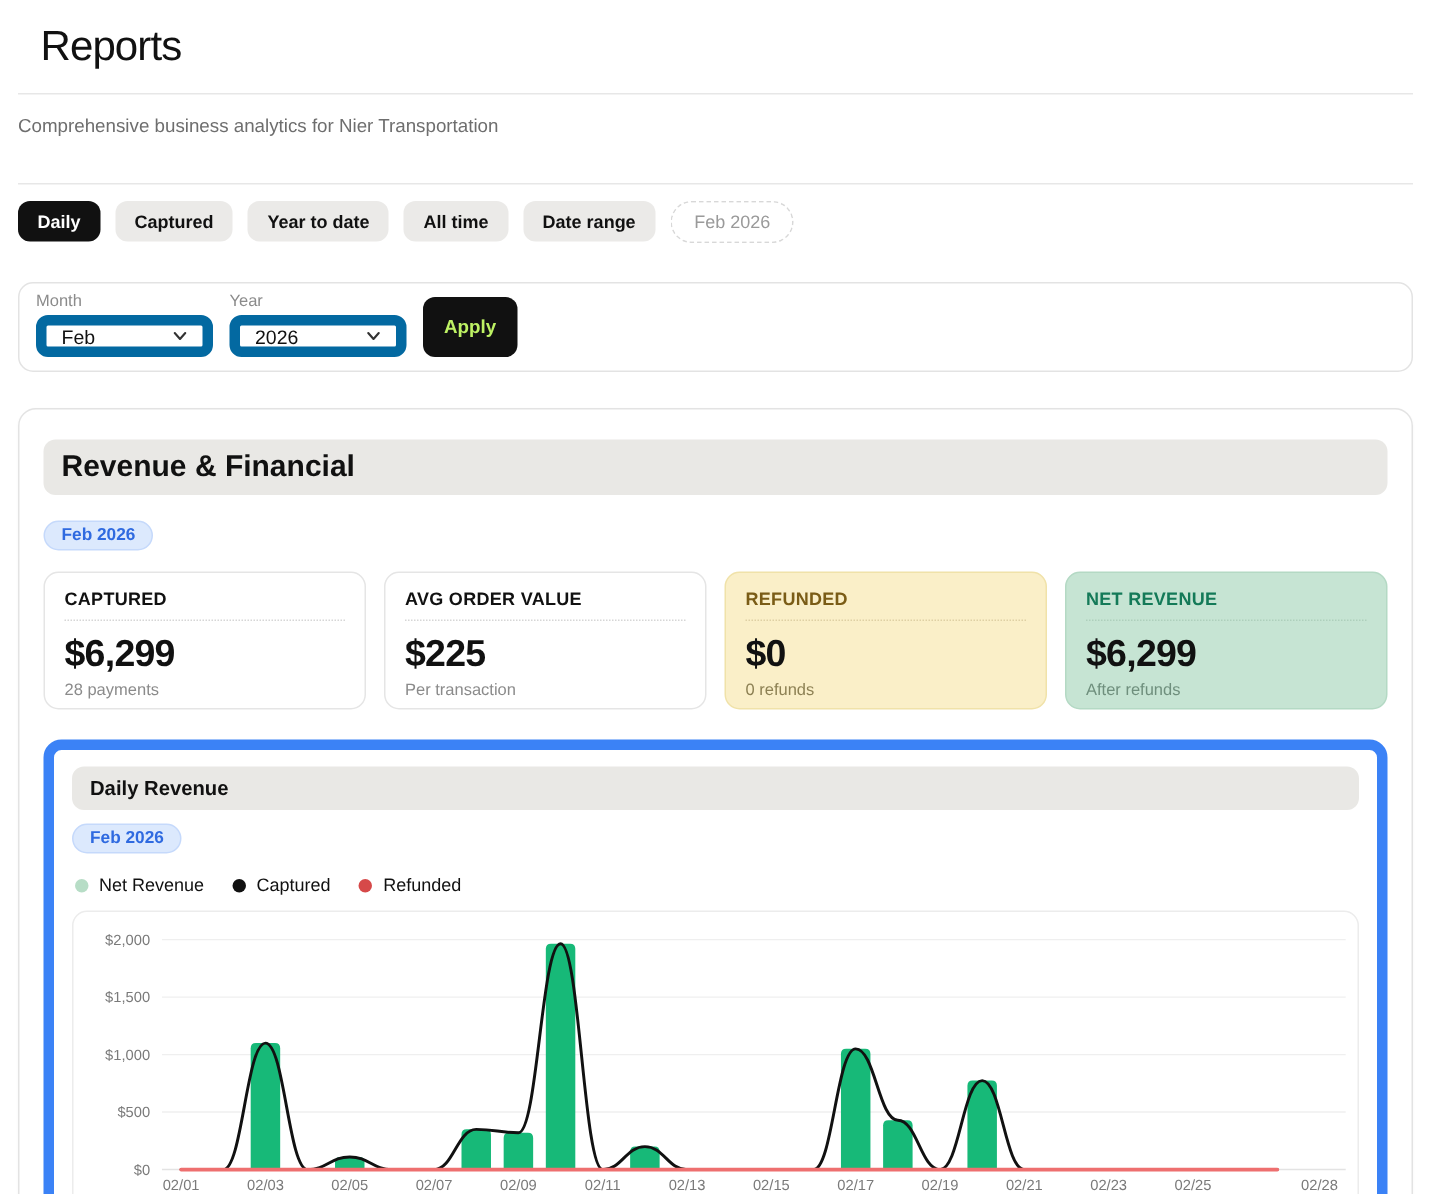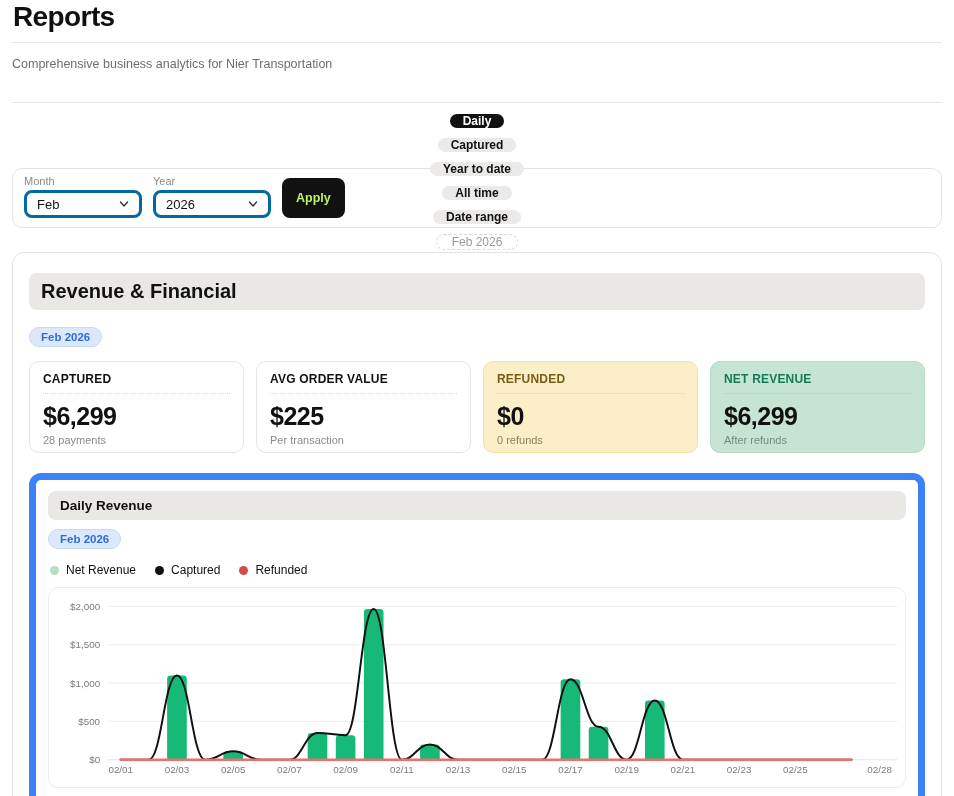--- a/index.html
+++ b/index.html
@@ -1,36 +1,36 @@
 <!DOCTYPE html>
 <html><head>
 <meta charset="utf-8">
 <style>
   * { box-sizing: border-box; }
   html,body { margin:0; padding:0; background:#fff; }
   body { font-family:"Liberation Sans", sans-serif; color:#111; }
   .page { width:954px; height:796px; padding:0 12px; position:relative; overflow:hidden; }
 
-  .page-title { margin:1px; padding-top:0; font-size:28px; font-weight:700; letter-spacing:-0.6px; }
+  .page-title { margin:15px; padding-top:0; font-size:28px; font-weight:400; letter-spacing:-0.6px; }
   .divider { height:1px; background:#e7e7e7; border:none; margin:0; }
   .divider.t1 { margin-top:9px; }
   .subtitle { font-size:12.5px; color:#6e6e6e; margin:14px 0 0; }
   .divider.t2 { margin-top:31px; }
 
-  .filter-row { display:flex; align-items:center; gap:10px; margin-top:11px; height:27px;flex-direction:column; }
+  .filter-row { display:flex; align-items:center; gap:10px; margin-top:11px; height:27px; }
   .tab-btn { background:#ebeae8; border:none; border-radius:8px; height:27px; padding:0 13px;
              font-family:inherit; font-size:12px; font-weight:700; color:#111; cursor:pointer; }
   .tab-btn.active { background:#111; color:#fff; }
   .dashed-pill { border:1px dashed #d8d8d8; border-radius:999px; height:28px; padding:0 15px;
                  display:flex; align-items:center; color:#9a9a9a; font-size:12px; background:#fff; }
 
   .period-panel { border:1px solid #e3e3e3; border-radius:10px; margin-top:27px; padding:9px 11px;
                   display:flex; align-items:flex-end; gap:11px; height:60px; }
   .field-label { display:block; font-size:11px; color:#8b8b8b; margin-bottom:3px; }
-  .select { width:118px; height:28px; border:3px solid #0369a1; border-radius:8px; background:#fff;
+  .select { width:118px; height:28px; border:7px solid #0369a1; border-radius:8px; background:#fff;
             display:flex; align-items:center; justify-content:space-between; padding:0 10px;
             font-size:13px; cursor:pointer; }
   .chev { width:10px; height:10px; flex:none; }
   .apply-btn { height:40px; background:#111; color:#bef264; border:none; border-radius:8px; padding:0 14px;
                font-family:inherit; font-size:12.5px; font-weight:700; cursor:pointer; }
 
   .outer-card { border:1px solid #e3e3e3; border-radius:12px; margin-top:24px; padding:20px 16px 8px;
                 box-shadow:0 1px 2px rgba(0,0,0,.04); }
   .section-header { background:#e9e8e5; border-radius:8px; padding:7px 12px; font-size:20px; font-weight:600; }
   .pill-blue { display:inline-flex; align-items:center; background:#dce9fd; border:1px solid #c5d9fb;

